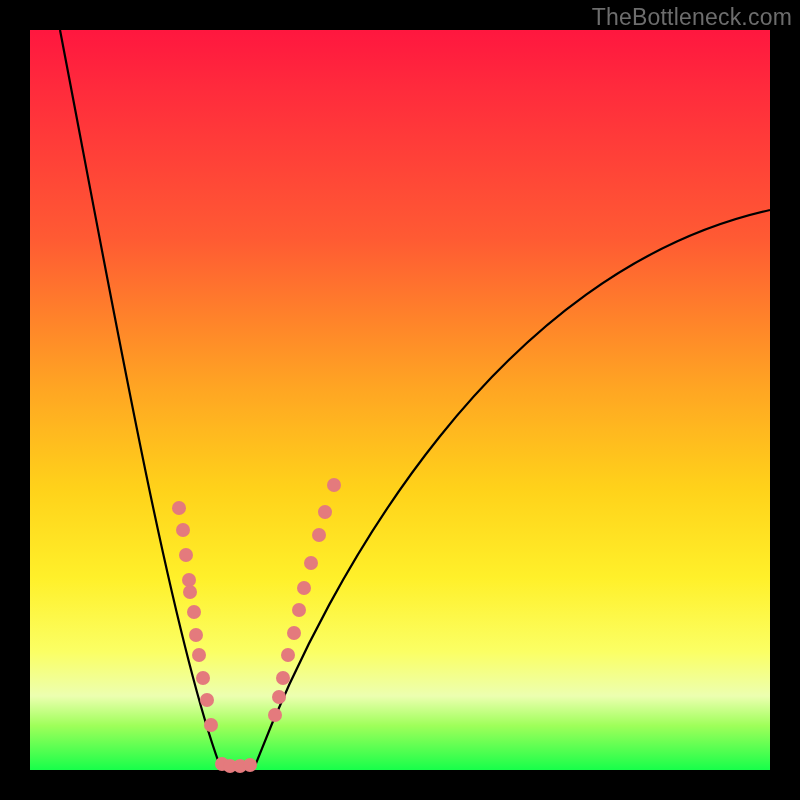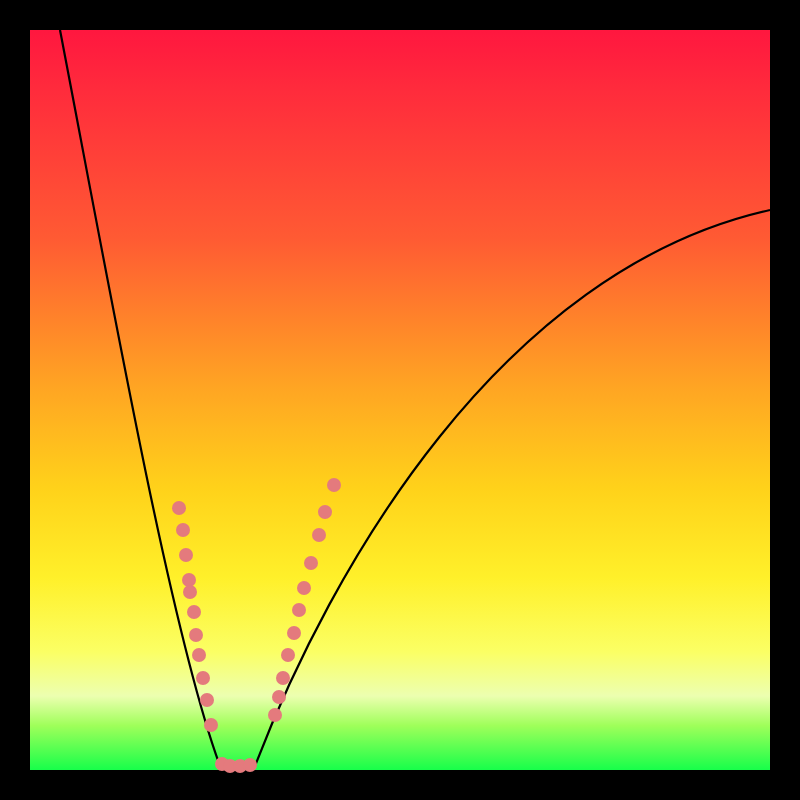--- a/index.html
+++ b/index.html
@@ -56,20 +56,21 @@
     top: 0;
     width: 740px;
     height: 740px;
     overflow: visible;
   }
 </style>
 </head>
 <body>
 
 <div class="frame">
+  <div class="watermark">TheBottleneck.com</div>
   <div class="plot">
     <svg class="curve" viewBox="0 0 740 740">
 
       <path d="M 30 0
                C 80 260, 140 600, 190 736
                L 225 736
                C 300 540, 470 240, 740 180" fill="none" stroke="#000" stroke-width="2.2"></path>
 
       <g fill="#e47a7d">
         <circle cx="149" cy="478" r="7"></circle>

